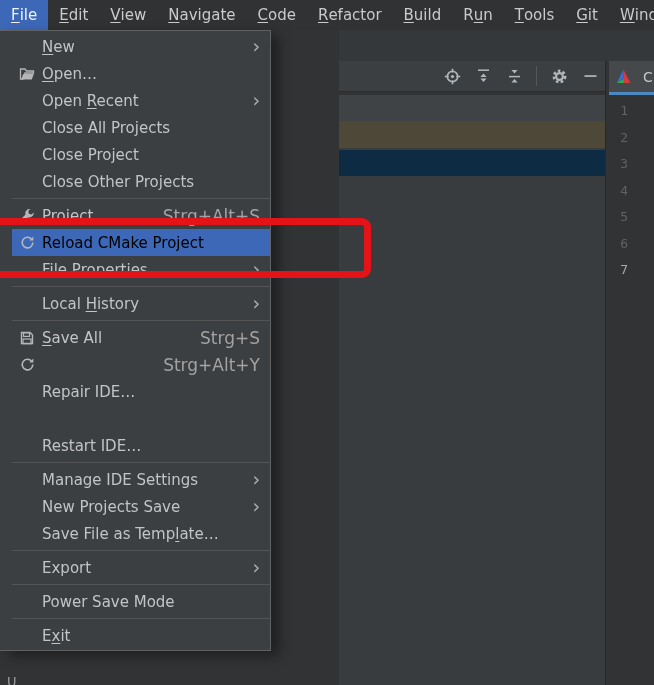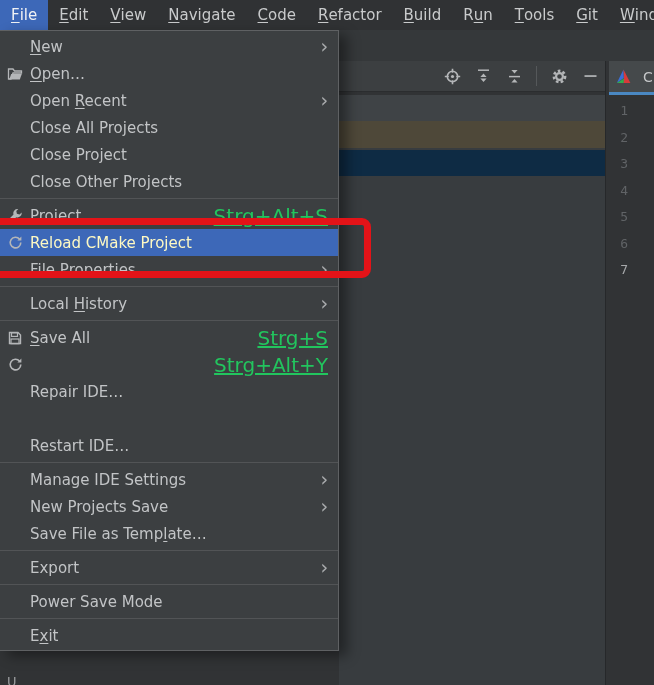--- a/index.html
+++ b/index.html
@@ -56,34 +56,34 @@
     background:#313335;border-left:1px solid #26282a;box-sizing:border-box;z-index:1;
   }
   .gutter-num{
     position:absolute;left:0;width:22px;text-align:right;
     font-family:"DejaVu Sans Mono","Liberation Mono",monospace;
     font-size:13px;color:#606366;
   }
   .gutter-num.current{color:#a6a8aa;}
   
   .popup{
-    position:absolute;left:0;top:30px;width:339px;box-sizing:border-box;
+    position:absolute;left:0;top:30px;width:271px;box-sizing:border-box;
     background:#3c3f41;border:1px solid #5f6163;border-left:none;
-    padding:2px 0 1px 0;z-index:10;
+    padding:2px 0 1px 12px;z-index:10;
     box-shadow:8px 5px 12px rgba(0,0,0,0.4);
   }
   .menu-item{
     height:27px;display:flex;align-items:center;
     padding:0 10px 0 6px;box-sizing:border-box;
     color:#c2c4c6;font-size:15px;white-space:nowrap;cursor:default;
   }
-  .menu-item.selected{background:#3d68b8;color:#fef9c3;}
+  .menu-item.selected{background:#3d68b8;color:#000000;}
   .menu-item u{text-decoration:underline;text-underline-offset:2px;}
   .mi-icon{width:18px;height:16px;margin-right:6px;flex:0 0 18px;display:flex;align-items:center;justify-content:center;}
-  .mi-shortcut{margin-left:auto;color:#22c55e;font-size:20px;text-decoration:underline;}
+  .mi-shortcut{margin-left:auto;color:#a3a3a3;font-size:17px;}
   .mi-arrow{margin-left:auto;color:#a8aaac;font-size:19px;line-height:14px;margin-top:-2px;}
   .menu-sep{height:1px;background:#525456;margin:3px 0;}
   
   .red-box{
     position:absolute;left:-10px;top:218px;width:367px;height:46px;
     border:7px solid #e31318;border-radius:9px;z-index:50;box-sizing:content-box;
     pointer-events:none;
   }
   
   .bottom-fragment{

